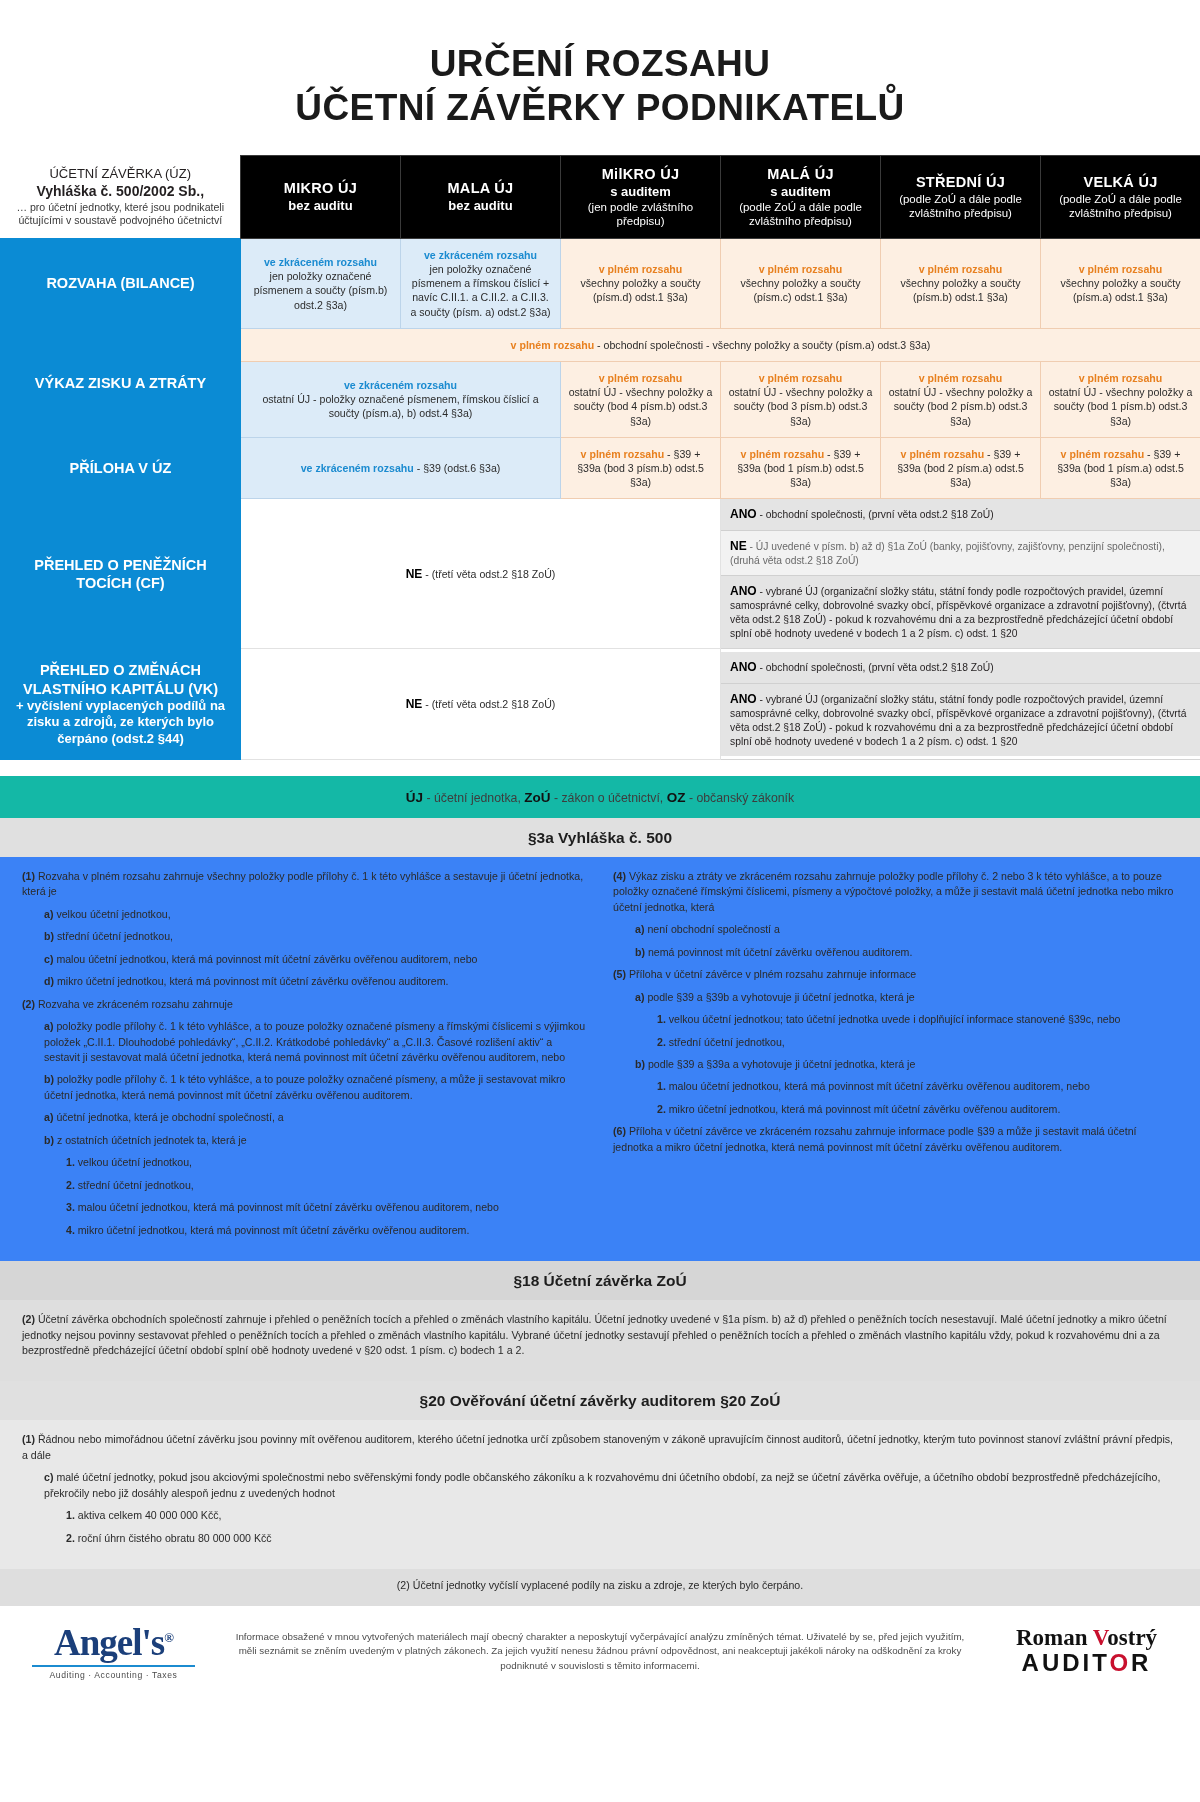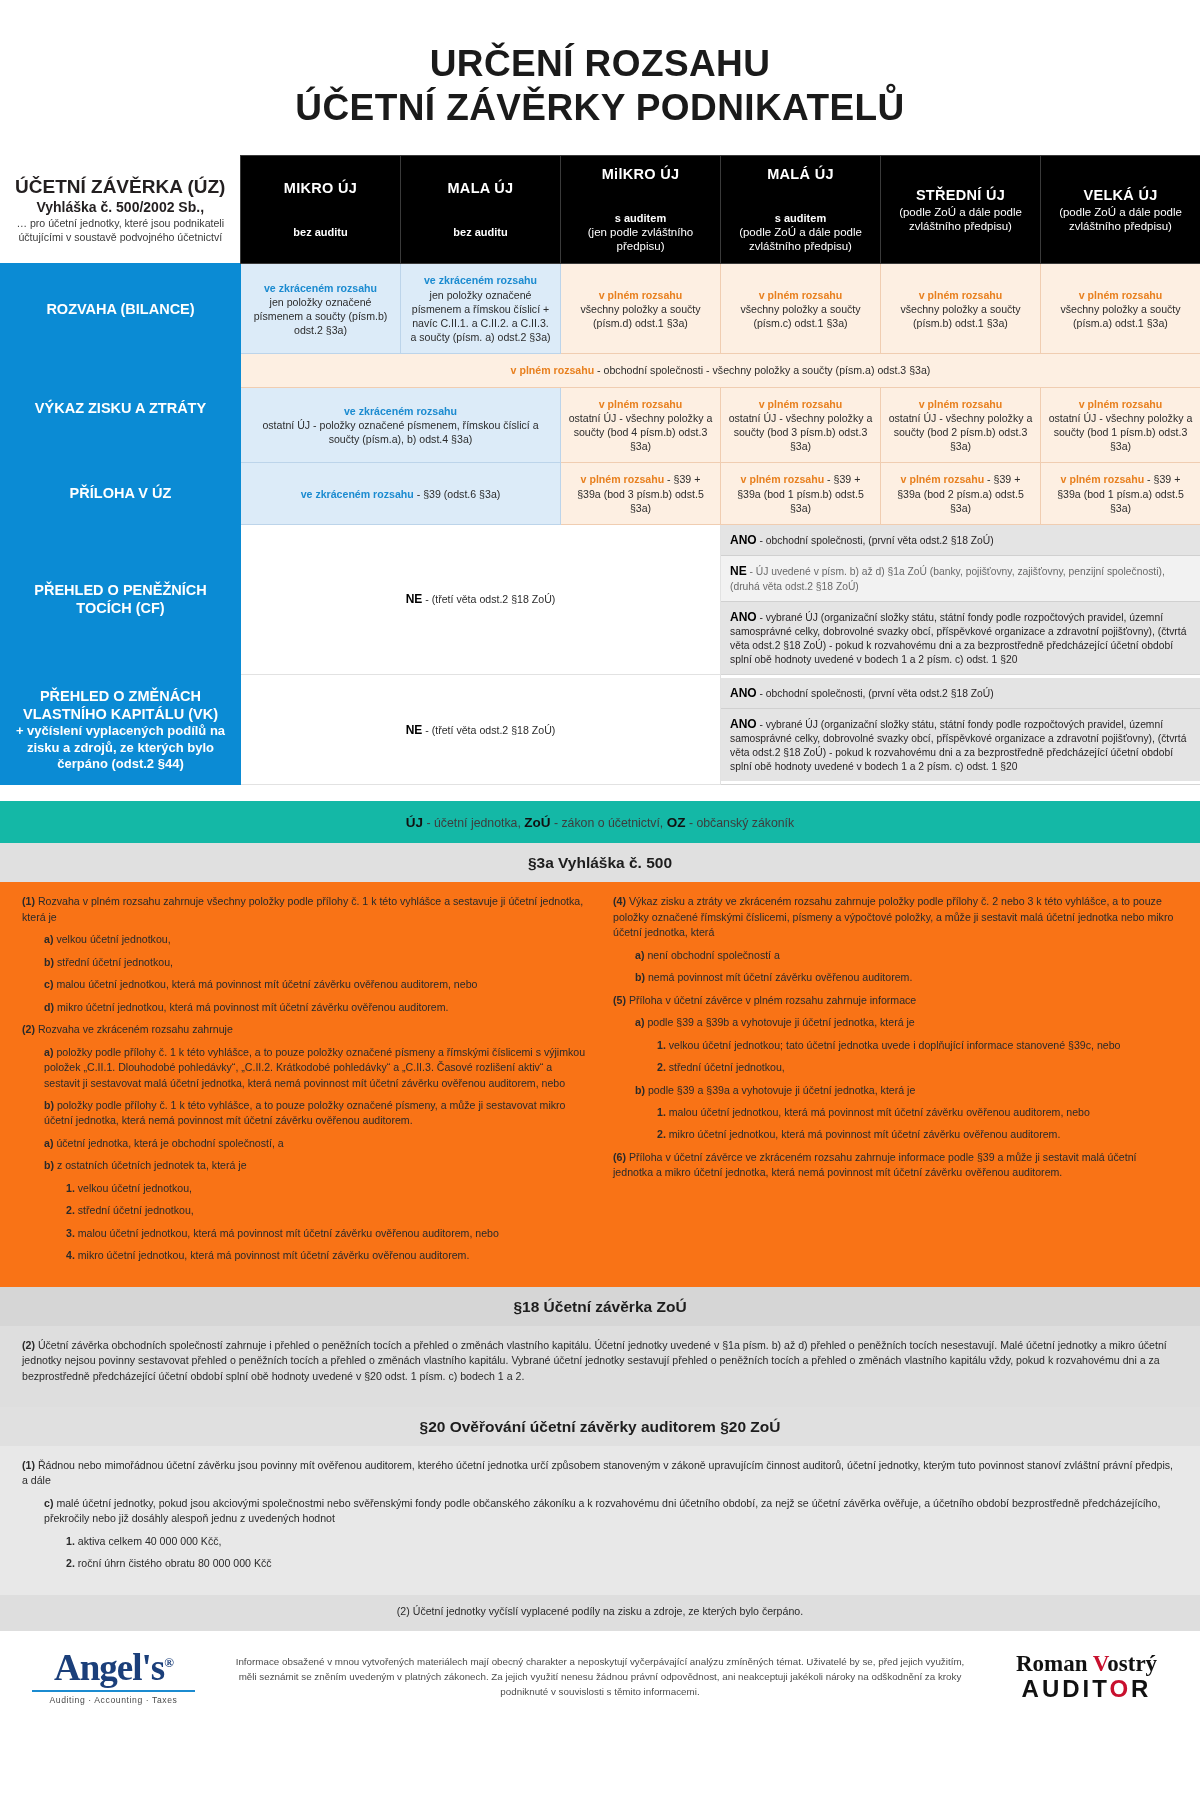--- a/index.html
+++ b/index.html
@@ -17,28 +17,28 @@
 
   
   .matrix { width:1200px; padding:0; }
   table.grid { border-collapse:collapse; width:1200px; table-layout:fixed; }
   table.grid td { vertical-align:middle; }
   .hdr-cell {
     background:#000000; color:#ffffff; text-align:center;
     padding:10px 6px; border:1px solid #3a3a3a; line-height:1.22;
   }
   .hdr-cell .h1 { font-size:14.5px; font-weight:bold; letter-spacing:.3px; }
-  .hdr-cell .h2 { font-size:11px; font-weight:bold;margin-top:28px; }
+  .hdr-cell .h2 { font-size:13px; font-weight:bold; }
   .hdr-cell .h3 { font-size:11.5px; font-weight:normal; }
 
   .corner {
     background:#ffffff; color:#231f20; text-align:center; padding:8px 10px; line-height:1.28;
     border:none;
   }
-  .corner .c1 { font-size:19px; font-weight:bold; }
+  .corner .c1 { font-size:13px; font-weight:normal; }
   .corner .c2 { font-size:14px; font-weight:bold; }
   .corner .c3 { font-size:10.6px; font-weight:normal; color:#3a3a3a; }
 
   .rowlab {
     background:#0b8bd4; color:#ffffff; text-align:center; font-weight:bold;
     font-size:14.5px; padding:12px 8px; line-height:1.26; border:1px solid #0b8bd4;margin-left:16px;
   }
   .rowlab .sub { font-size:13px; font-weight:bold; display:block; }
 
   td.cell {
@@ -57,21 +57,21 @@
   .ano-block { text-align:left; font-size:10.3px; line-height:1.36; padding:7px 9px; }
 
   
   .legend {
     background:#14b8a6; text-align:center; font-size:12.3px;
     padding:14px 0 13px; color:#3d3d3d; margin-top:16px;
   }
   .legend b { color:#111; font-size:13.5px; }
 
   
-  .sec { background:#f97316; }
+  .sec { background:#3b82f6; }
   .sec-head {
     background:#e0e0e0; text-align:center; font-weight:bold; font-size:15.5px;
     padding:11px 0 10px; color:#1d1d1d;
   }
   .sec-body { padding:12px 22px 16px; }
   .two-col { display:flex; gap:26px; }
   .two-col > div { flex:1; }
 
   .p  { font-size:10.6px; line-height:1.46; margin:0 0 7px; color:#2a2a2a; }
   .p .num { font-weight:bold; }

